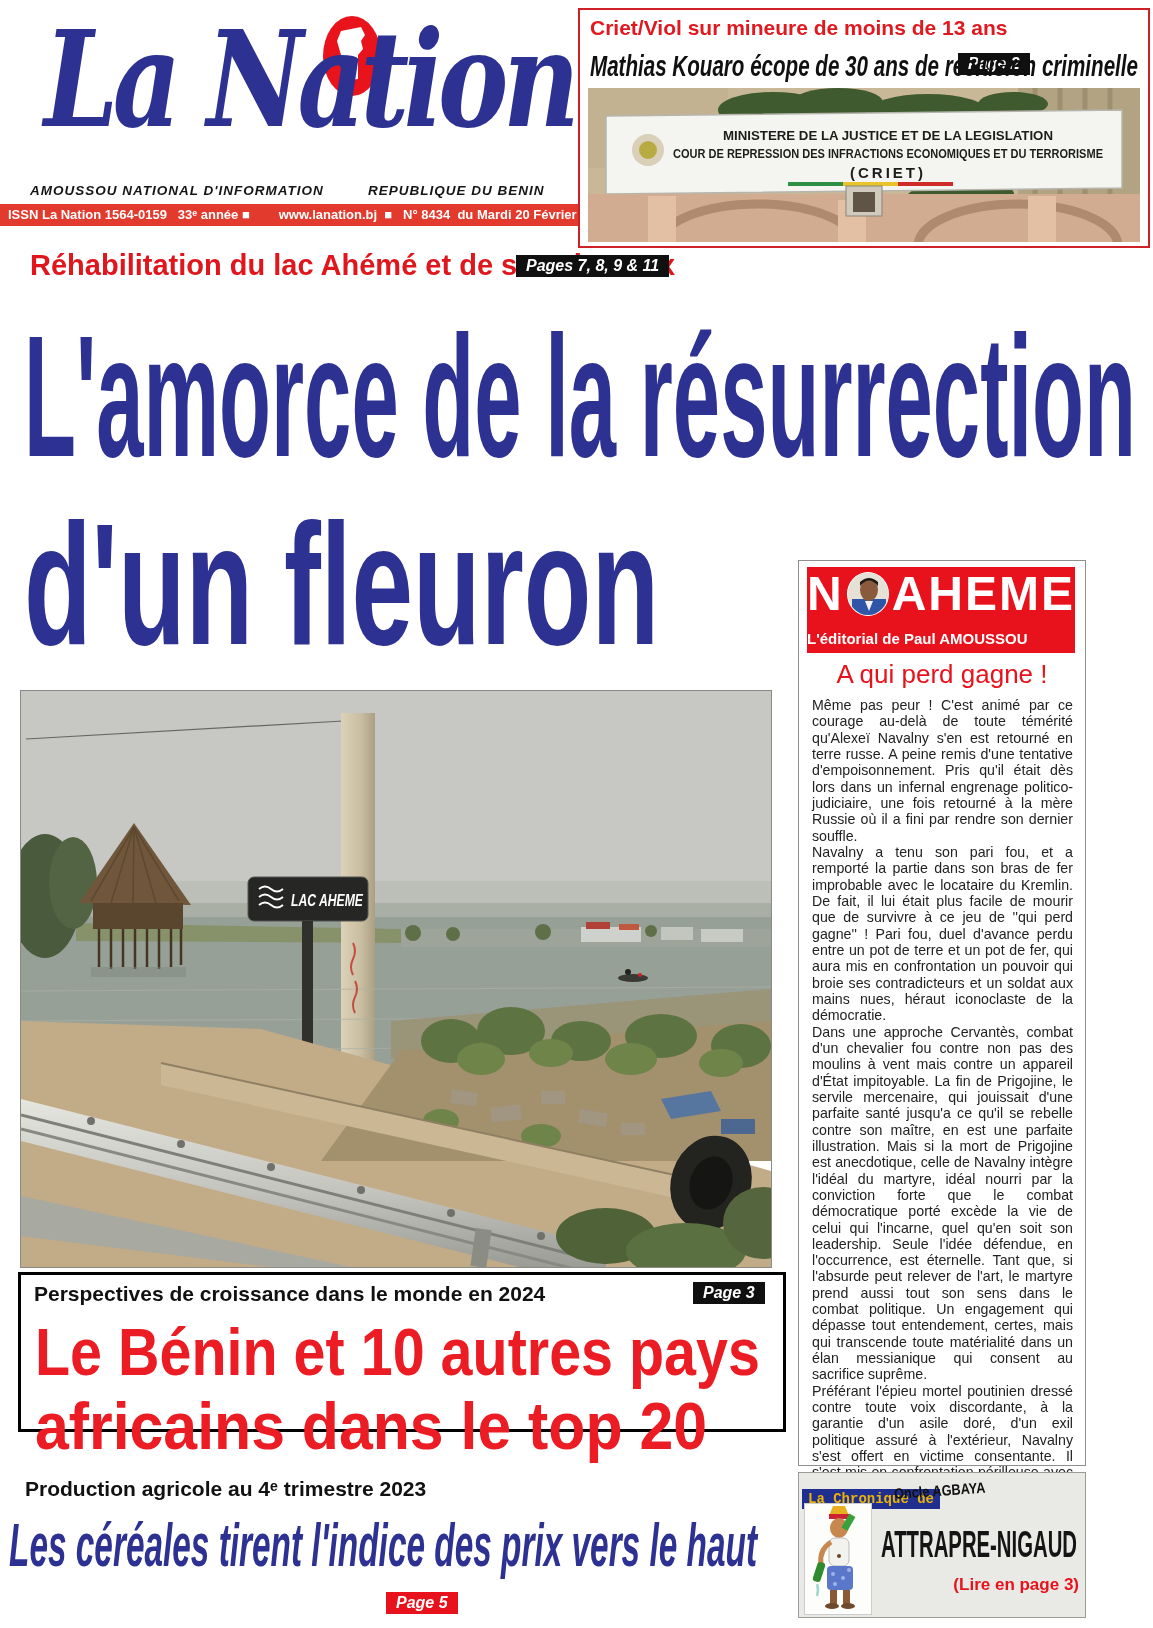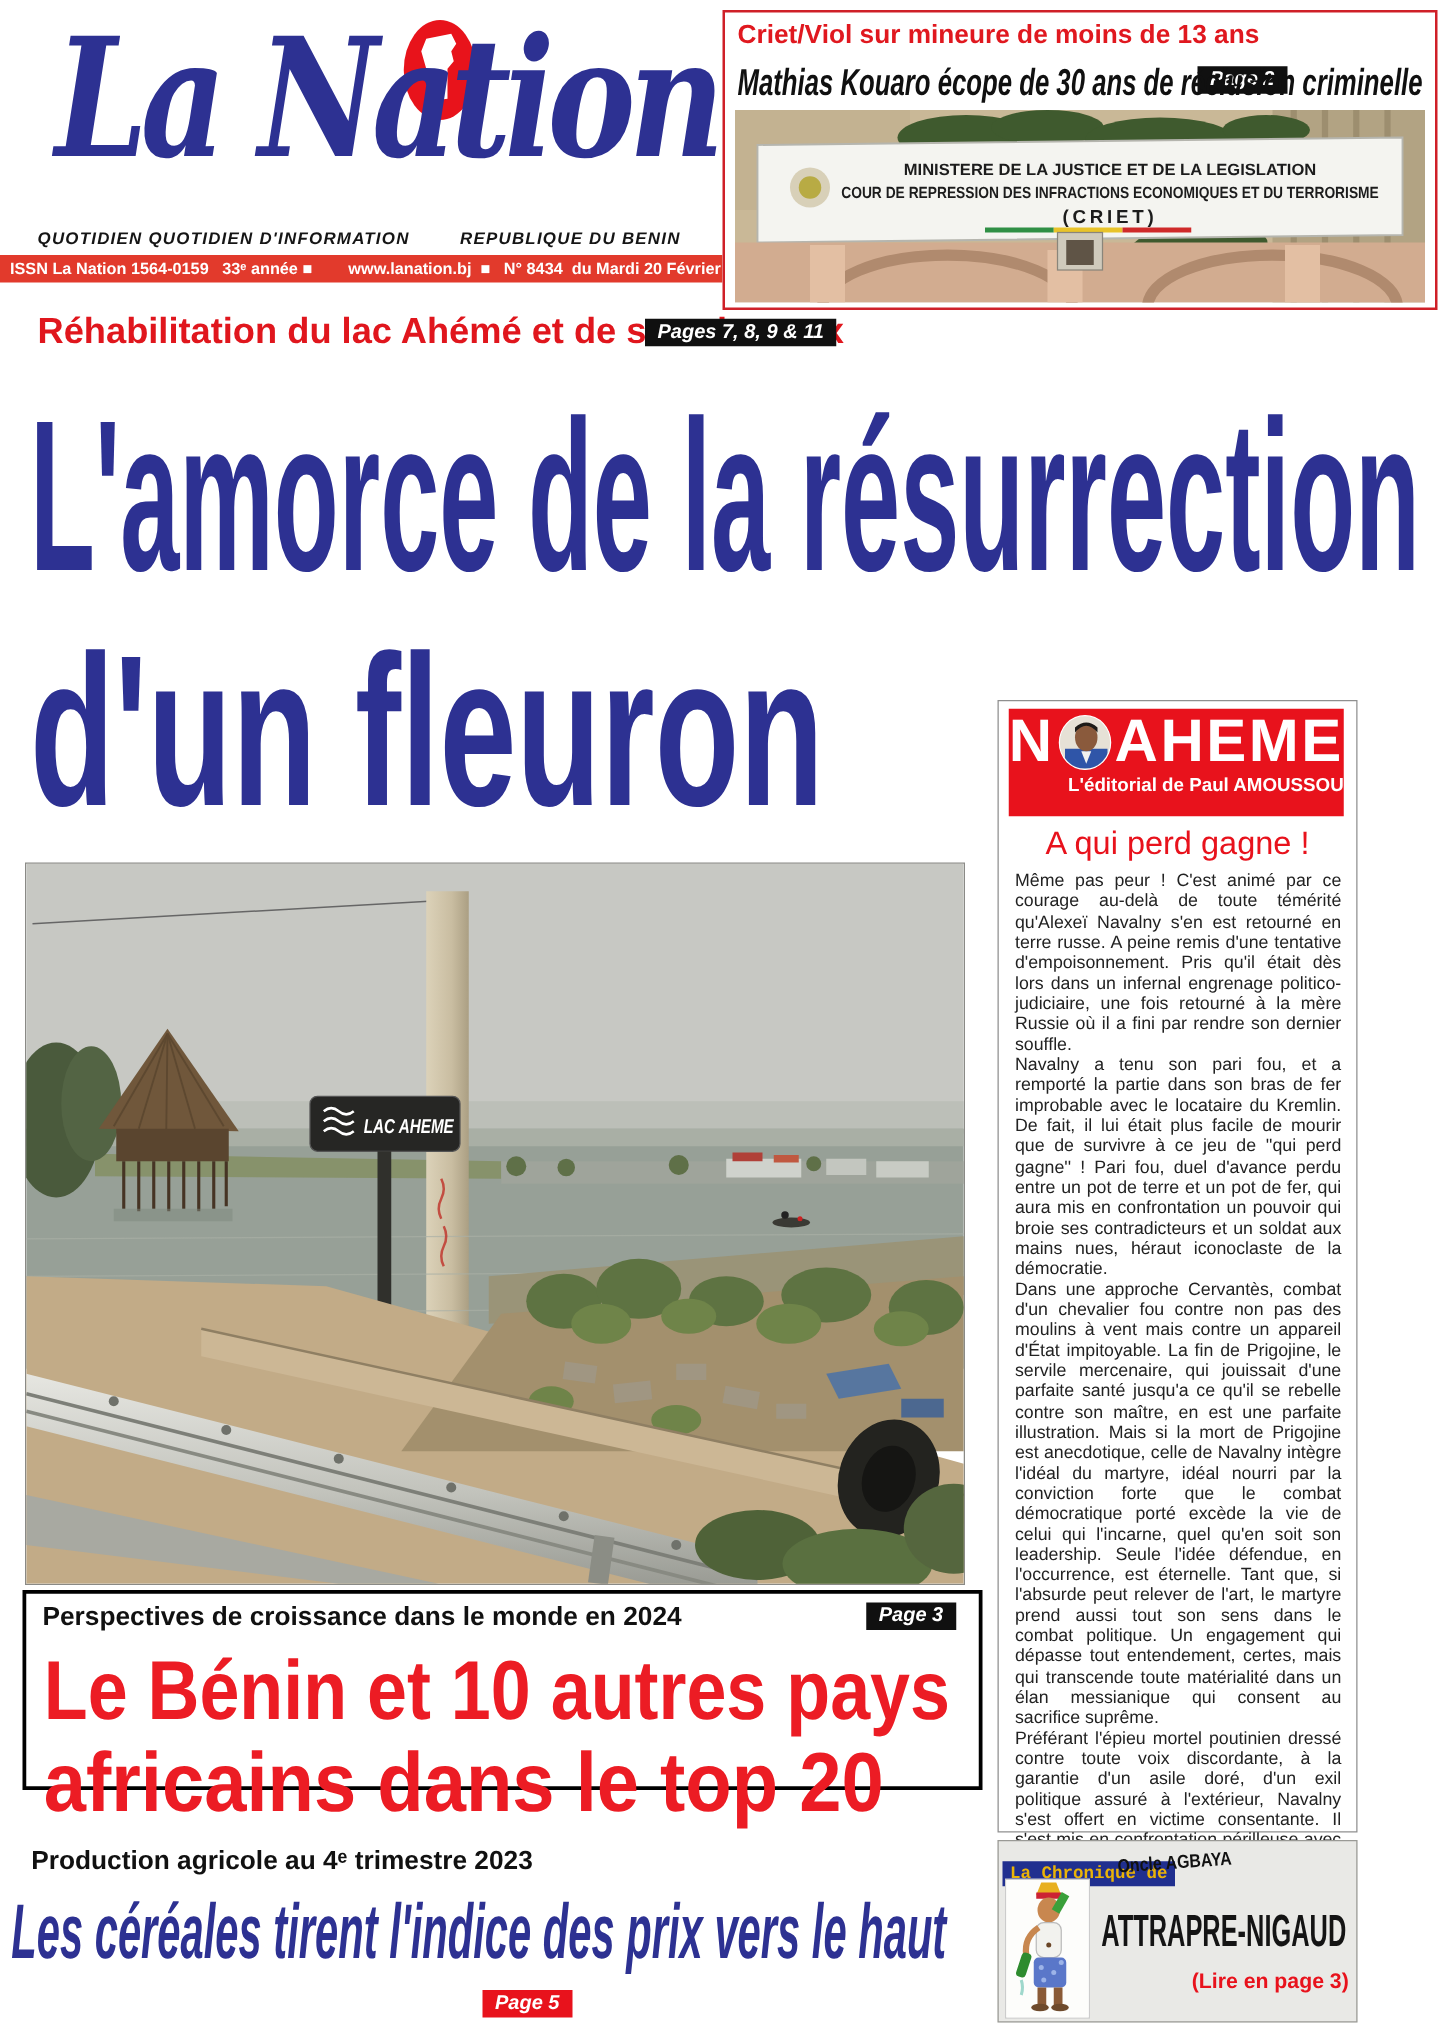--- a/index.html
+++ b/index.html
@@ -36,21 +36,21 @@
 
   
   .lake-photo{left:20px;top:690px;border:1px solid #8a8a86;}
 
   
   .edit-col{left:798px;top:560px;width:288px;height:906px;border:1.5px solid #8f8f8f;background:#fff;box-sizing:border-box;}
   .notice-box{position:absolute;left:8px;top:6px;width:268px;height:86px;background:#e8121c;}
   .notice-title{display:flex;justify-content:center;align-items:center;gap:3px;padding-top:3px;}
   .notice-title .word{color:#fff;font-weight:bold;font-size:48px;letter-spacing:2px;line-height:1;}
   .notice-face{width:42px;height:42px;border-radius:50%;background:#e9e4da;overflow:hidden;border:1.5px solid #fff;}
-  .notice-byline{text-align:right;color:#fff;font-weight:bold;font-size:15px;margin-top:2px;}
+  .notice-byline{text-align:left;color:#fff;font-weight:bold;font-size:15px;margin-top:12px;}
   .edit-title{position:absolute;left:0;top:98px;width:100%;text-align:center;color:#e8121c;
               font-size:26px;font-weight:normal;}
   .edit-body{position:absolute;left:13px;top:136px;width:261px;font-size:14.2px;line-height:1.15;
              text-align:justify;color:#222;}
   .edit-body p{margin:0;}
   .end-mark{color:#cf1016;font-size:13px;}
 
   
   .story2-box{left:18px;top:1272px;width:768px;height:160px;border:3.5px solid #000;background:#fff;box-sizing:border-box;}
   .story2-kicker{left:13px;top:7px;font-size:21px;font-weight:bold;color:#111;white-space:nowrap;}
@@ -77,21 +77,21 @@
 <body>
 
 <div class="page">
 
   <div class="abs logo-circle">
     <svg width="36" height="60" viewBox="0 0 36 60">
       <path d="M7,5 L27,1 L31,9 L27,15 L29,23 L24,29 L24,53 L9,55 L7,29 L3,15 Z" fill="#ffffff"></path>
     </svg>
   </div>
   <div class="abs logo-text">La Nation</div>
-  <div class="abs tagline tagline-left">QUOTIDIEN  QUOTIDIEN  D'INFORMATION</div>
+  <div class="abs tagline tagline-left">AMOUSSOU  NATIONAL  D'INFORMATION</div>
   <div class="abs tagline tagline-right">REPUBLIQUE DU BENIN</div>
   <div class="abs info-bar">ISSN La Nation 1564-0159   33ᵉ année ■        www.lanation.bj  ■   N° 8434  du Mardi 20 Février 2024      ■ Prix : 300 F CFA</div>
 
   <div class="abs criet-box">
     <div class="abs criet-kicker">Criet/Viol sur mineure de moins de 13 ans</div>
     <span class="abs badge criet-badge">Page 2</span>
     <svg class="abs criet-headline-svg" width="554" height="38">
       <text x="2" y="30" font-size="30" font-weight="bold" font-style="italic" fill="#101010" textLength="548" lengthAdjust="spacingAndGlyphs">Mathias Kouaro écope de 30 ans de réclusion criminelle</text>
     </svg>
     <svg class="abs criet-photo" width="552" height="154" viewBox="0 0 552 154">

